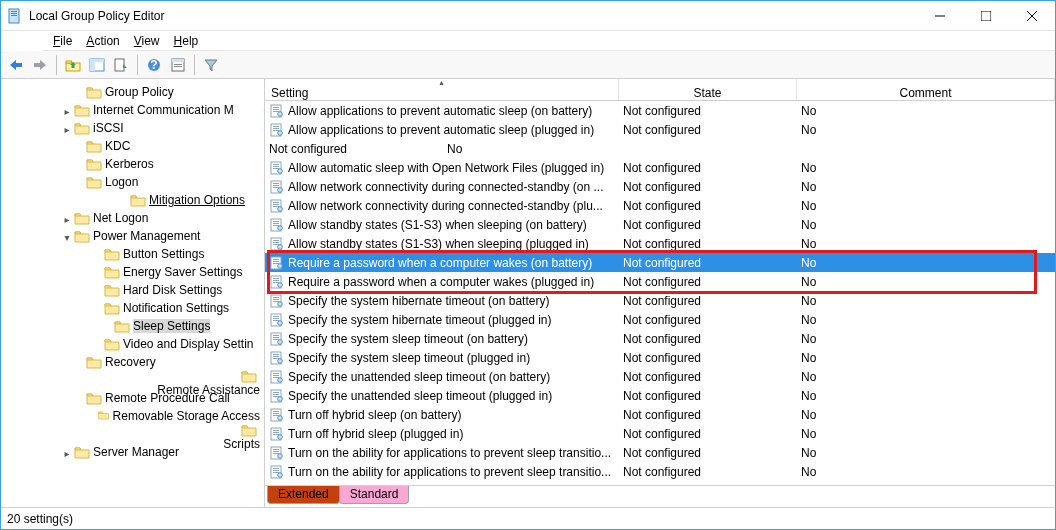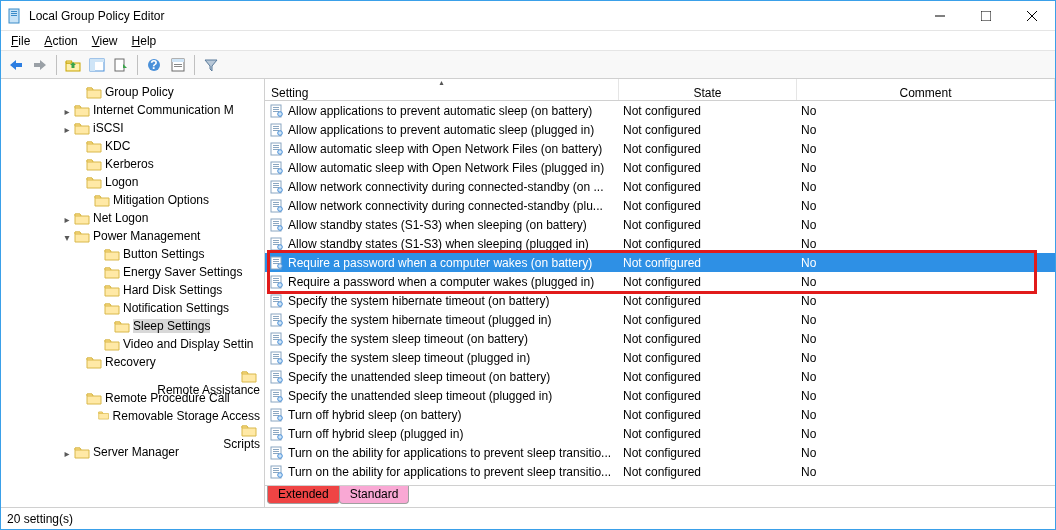--- a/index.html
+++ b/index.html
@@ -2,21 +2,21 @@
 <html><head>
 <meta charset="utf-8">
 <style>
 * { box-sizing: border-box; margin: 0; padding: 0; font-family: "Segoe UI", Tahoma, sans-serif; font-size: 12px; }
 body { background: #fff; width: 1056px; height: 530px; overflow: hidden; display: flex; flex-direction: column; border: 1px solid #3aa0e9; }
 .titlebar { background: #fff; height: 30px; display: flex; align-items: center; border-bottom: 1px solid #e5e5e5; }
 .titlebar-icon { width: 16px; height: 16px; margin: 0 6px; display: inline-block; }
 .titlebar-title { flex: 1; color: #000; }
 .win-controls { display: flex; height: 100%; }
 .win-btn { width: 46px; display: flex; align-items: center; justify-content: center; color: #000; }
-.menubar { height: 20px; display: flex; align-items: center; padding: 0 4px; gap: 2px; border-bottom: 1px solid #e5e5e5; }
+.menubar { height: 20px; display: flex; align-items: center; padding: 0 4px; gap: 2px; border-bottom: 1px solid #e5e5e5; margin-left: 42px; }
 .menubar span { padding: 1px 6px; }
 .menubar span u { text-decoration: underline; }
 .toolbar { height: 28px; display: flex; align-items: center; padding: 0 4px; gap: 2px; border-bottom: 1px solid #d0d0d0; background: #f8f8f8; }
 .tb-sep { width: 1px; height: 20px; background: #c0c0c0; margin: 0 3px; }
 .tb-btn { width: 22px; height: 22px; display: flex; align-items: center; justify-content: center; border: 1px solid transparent; }
 .main { flex: 1; display: flex; min-height: 0; }
 .tree { width: 264px; border-right: 1px solid #d0d0d0; overflow: auto; padding-top: 2px; position: relative; }
 .tree-item { display: flex; align-items: flex-end; height: 18px; white-space: nowrap; padding-right: 4px; }
 .tree-item .exp { width: 12px; text-align: center; color: #595959; font-size: 10px; }
 .tree-item .folder { width: 16px; height: 14px; margin: 0 3px 0 1px; display: inline-block; }
@@ -31,21 +31,21 @@
 .gh .sort { font-size: 8px; color: #555; position: absolute; left: 50%; top: -1px; transform: translateX(-50%); }
 .grid-body { flex: 1; overflow-y: scroll; position: relative; }
 .row { height: 19px; display: flex; align-items: center; }
 .row .cell-setting { width: 354px; display: flex; align-items: center; padding-left: 4px; overflow: hidden; white-space: nowrap; text-overflow: ellipsis; }
 .row .cell-state { width: 178px; padding-left: 4px; }
 .row .cell-comment { flex: 1; padding-left: 4px; }
 .row .policy-icon { width: 16px; height: 14px; margin-right: 3px; flex-shrink: 0; }
 .row.selected { background: #2e90e5; color: #fff; }
 .highlight-box { position: absolute; left: 2px; right: 18px; border: 3px solid #e11b1b; pointer-events: none; }
 .tabs { height: 22px; border-top: 1px solid #d0d0d0; display: flex; align-items: flex-start; padding-left: 2px; background: #fff; }
-.tab { border: 1px solid #a0a0a0; border-top: none; padding: 1px 10px 2px; margin-right: -1px; border-radius: 0 0 4px 4px; background: #ef4444; position: relative; }
+.tab { border: 1px solid #a0a0a0; border-top: none; padding: 1px 10px 2px; margin-right: -1px; border-radius: 0 0 4px 4px; background: #c2410c; position: relative; }
 .tab.active { background: #f9a8d4; z-index: 2; }
 .statusbar { height: 22px; border-top: 1px solid #d0d0d0; display: flex; align-items: center; padding: 0 6px; font-size: 12px; }
 ::-webkit-scrollbar { width: 17px; height: 17px; }
 ::-webkit-scrollbar-track { background: #f0f0f0; }
 ::-webkit-scrollbar-thumb { background: #c2c2c2; }
 ::-webkit-scrollbar-button { background: #f0f0f0; height: 17px; width: 17px; }
 </style>
 </head>
 <body>
 
@@ -184,21 +184,21 @@
         <span class="label">Kerberos</span>
       </div>
       <div class="tree-item" style="padding-left: 72px;">
         <span class="exp"></span>
         <span class="folder"><svg viewBox="0 0 16 14">
             <path d="M1 3 L6 3 L7 5 L15 5 L15 13 L1 13 Z" fill="#ffe9a6" stroke="#d9b84a"></path>
             <path d="M1 3 L6 3 L7 5 L1 5 Z" fill="#ffe08a" stroke="#d9b84a"></path>
           </svg></span>
         <span class="label">Logon</span>
       </div>
-      <div class="tree-item" style="padding-left: 80px;">
+      <div class="tree-item" style="padding-left: 116px; text-decoration: underline;">
         <span class="exp"></span>
         <span class="folder"><svg viewBox="0 0 16 14">
             <path d="M1 3 L6 3 L7 5 L15 5 L15 13 L1 13 Z" fill="#ffe9a6" stroke="#d9b84a"></path>
             <path d="M1 3 L6 3 L7 5 L1 5 Z" fill="#ffe08a" stroke="#d9b84a"></path>
           </svg></span>
         <span class="label">Mitigation Options</span>
       </div>
       <div class="tree-item" style="padding-left: 60px;">
         <span class="exp">▸</span>
         <span class="folder"><svg viewBox="0 0 16 14">
@@ -348,30 +348,20 @@
                 <rect x="4" y="5" width="6" height="1" fill="#8aa6c1"></rect>
                 <rect x="4" y="7" width="6" height="1" fill="#8aa6c1"></rect>
                 <circle cx="11" cy="10" r="2.3" fill="#cfe5f7" stroke="#4a90d9"></circle>
               </svg></span>
             <span>Allow applications to prevent automatic sleep (plugged in)</span>
           </div>
           <div class="cell-state">Not configured</div>
           <div class="cell-comment">No</div>
         </div>
         <div class="row">
-          <div class="cell-setting">
-            <span class="policy-icon"><svg viewBox="0 0 16 14">
-                <rect x="2" y="1" width="10" height="12" fill="#fff" stroke="#8aa6c1"></rect>
-                <rect x="4" y="3" width="6" height="1" fill="#8aa6c1"></rect>
-                <rect x="4" y="5" width="6" height="1" fill="#8aa6c1"></rect>
-                <rect x="4" y="7" width="6" height="1" fill="#8aa6c1"></rect>
-                <circle cx="11" cy="10" r="2.3" fill="#cfe5f7" stroke="#4a90d9"></circle>
-              </svg></span>
-            <span>Allow automatic sleep with Open Network Files (on battery)</span>
-          </div>
           <div class="cell-state">Not configured</div>
           <div class="cell-comment">No</div>
         </div>
         <div class="row">
           <div class="cell-setting">
             <span class="policy-icon"><svg viewBox="0 0 16 14">
                 <rect x="2" y="1" width="10" height="12" fill="#fff" stroke="#8aa6c1"></rect>
                 <rect x="4" y="3" width="6" height="1" fill="#8aa6c1"></rect>
                 <rect x="4" y="5" width="6" height="1" fill="#8aa6c1"></rect>
                 <rect x="4" y="7" width="6" height="1" fill="#8aa6c1"></rect>

